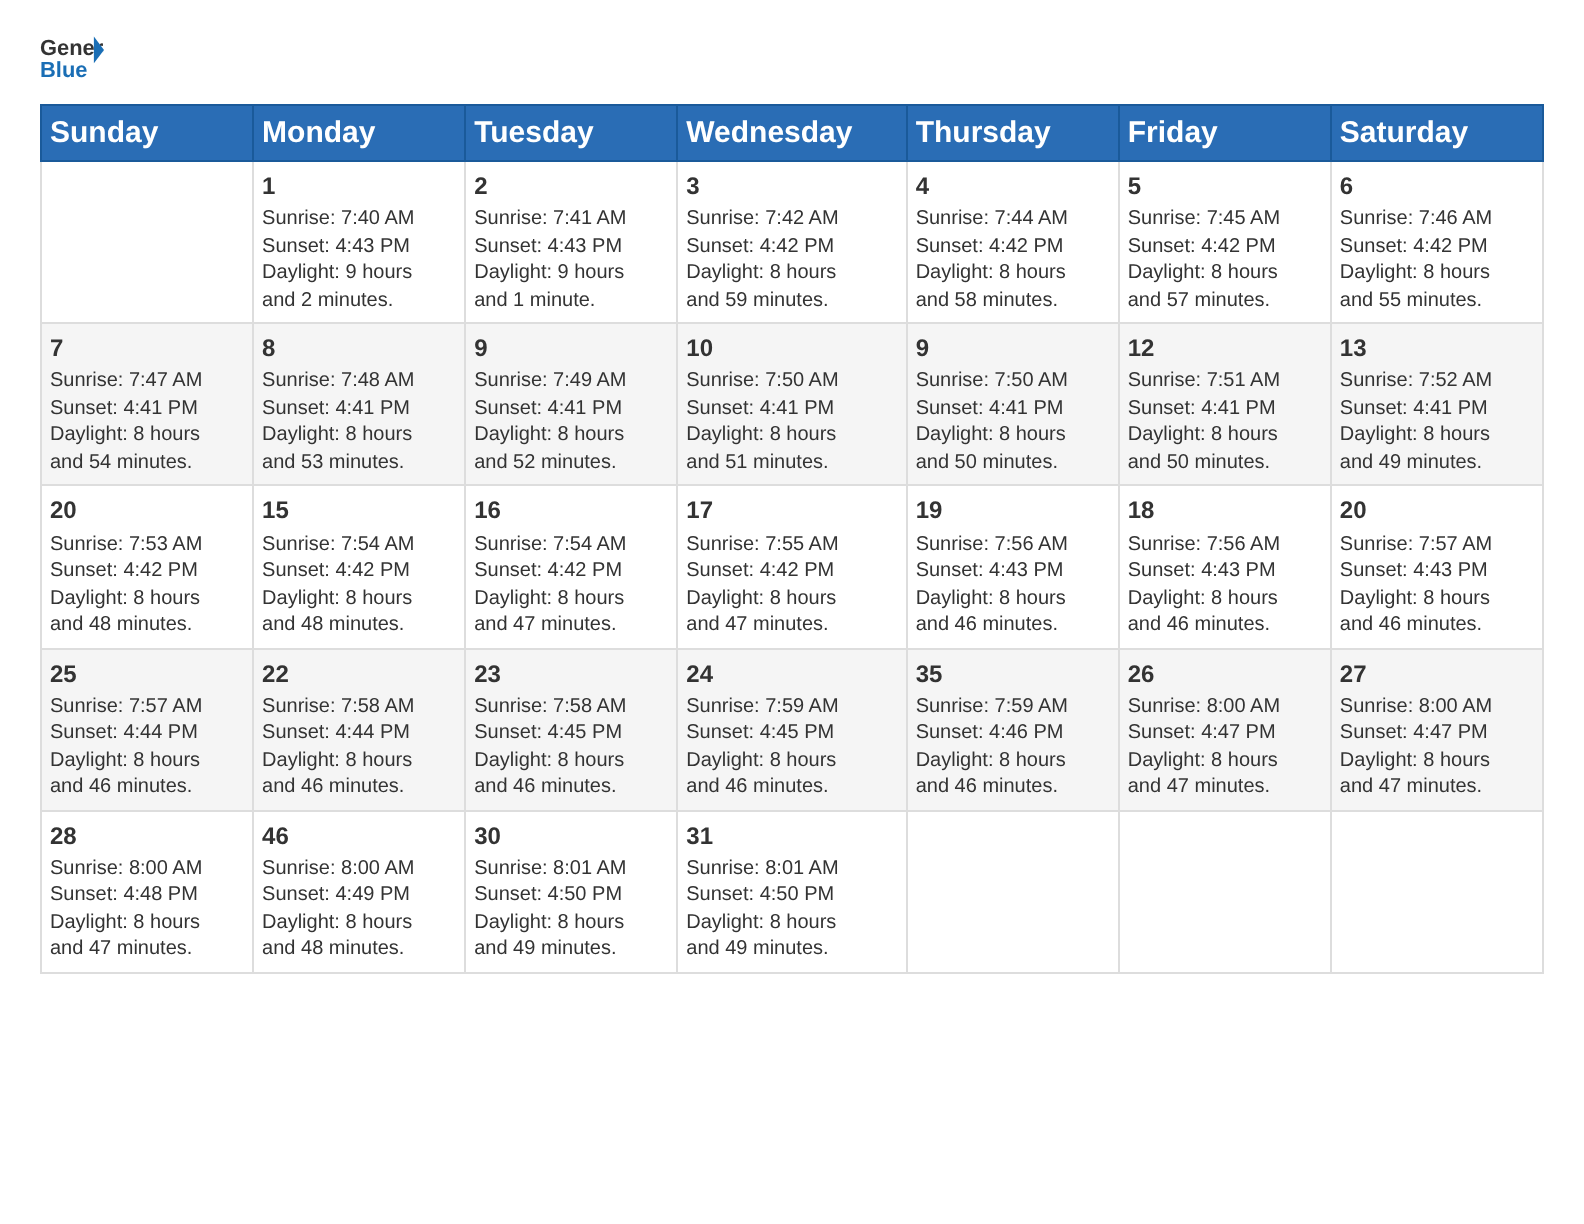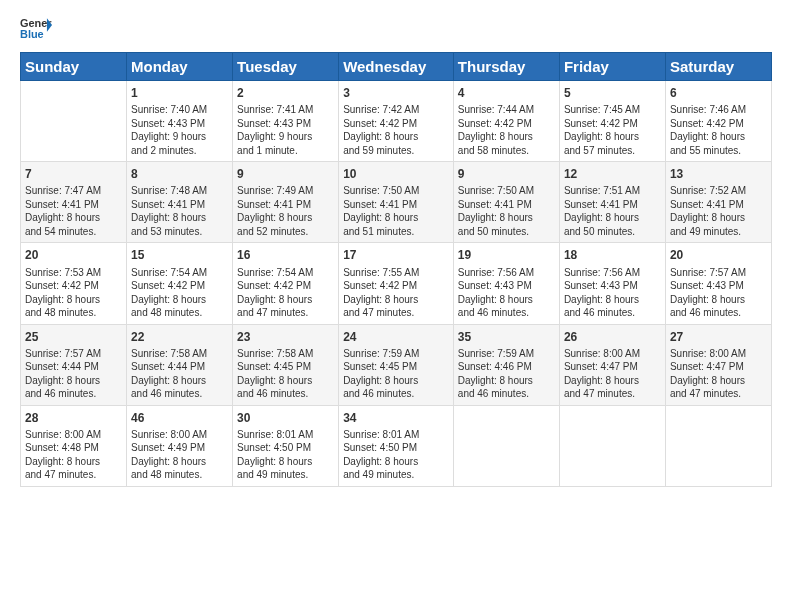--- a/index.html
+++ b/index.html
@@ -241,21 +241,21 @@
           </td>
           <td>
             <span class="day-num">46</span>
             <div class="day-info">Sunrise: 8:00 AM<br>Sunset: 4:49 PM<br>Daylight: 8 hours<br>and 48 minutes.</div>
           </td>
           <td>
             <span class="day-num">30</span>
             <div class="day-info">Sunrise: 8:01 AM<br>Sunset: 4:50 PM<br>Daylight: 8 hours<br>and 49 minutes.</div>
           </td>
           <td>
-            <span class="day-num">34</span>
+            <span class="day-num">31</span>
             <div class="day-info">Sunrise: 8:01 AM<br>Sunset: 4:50 PM<br>Daylight: 8 hours<br>and 49 minutes.</div>
           </td>
           <td></td>
           <td></td>
           <td></td>
         </tr>
       </tbody>
   </table>
 </div>
 

